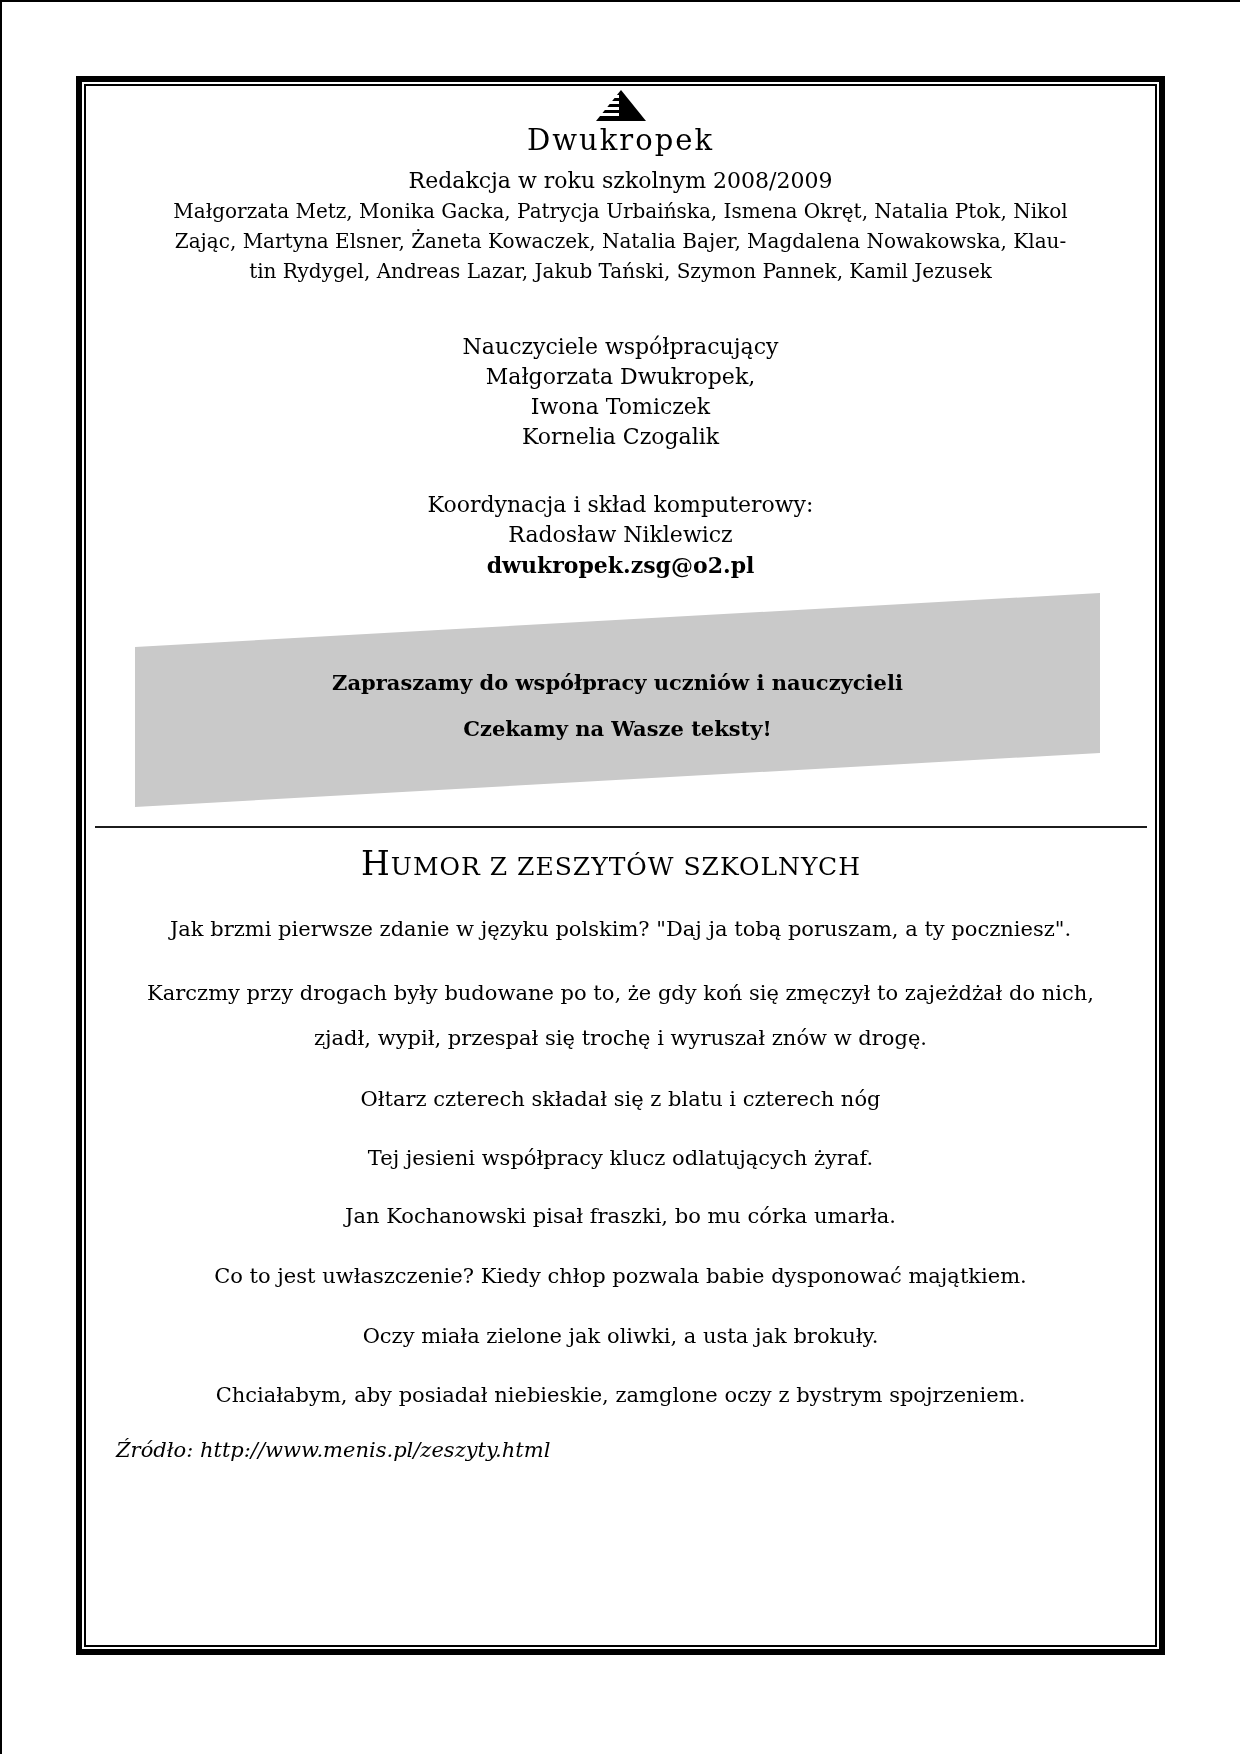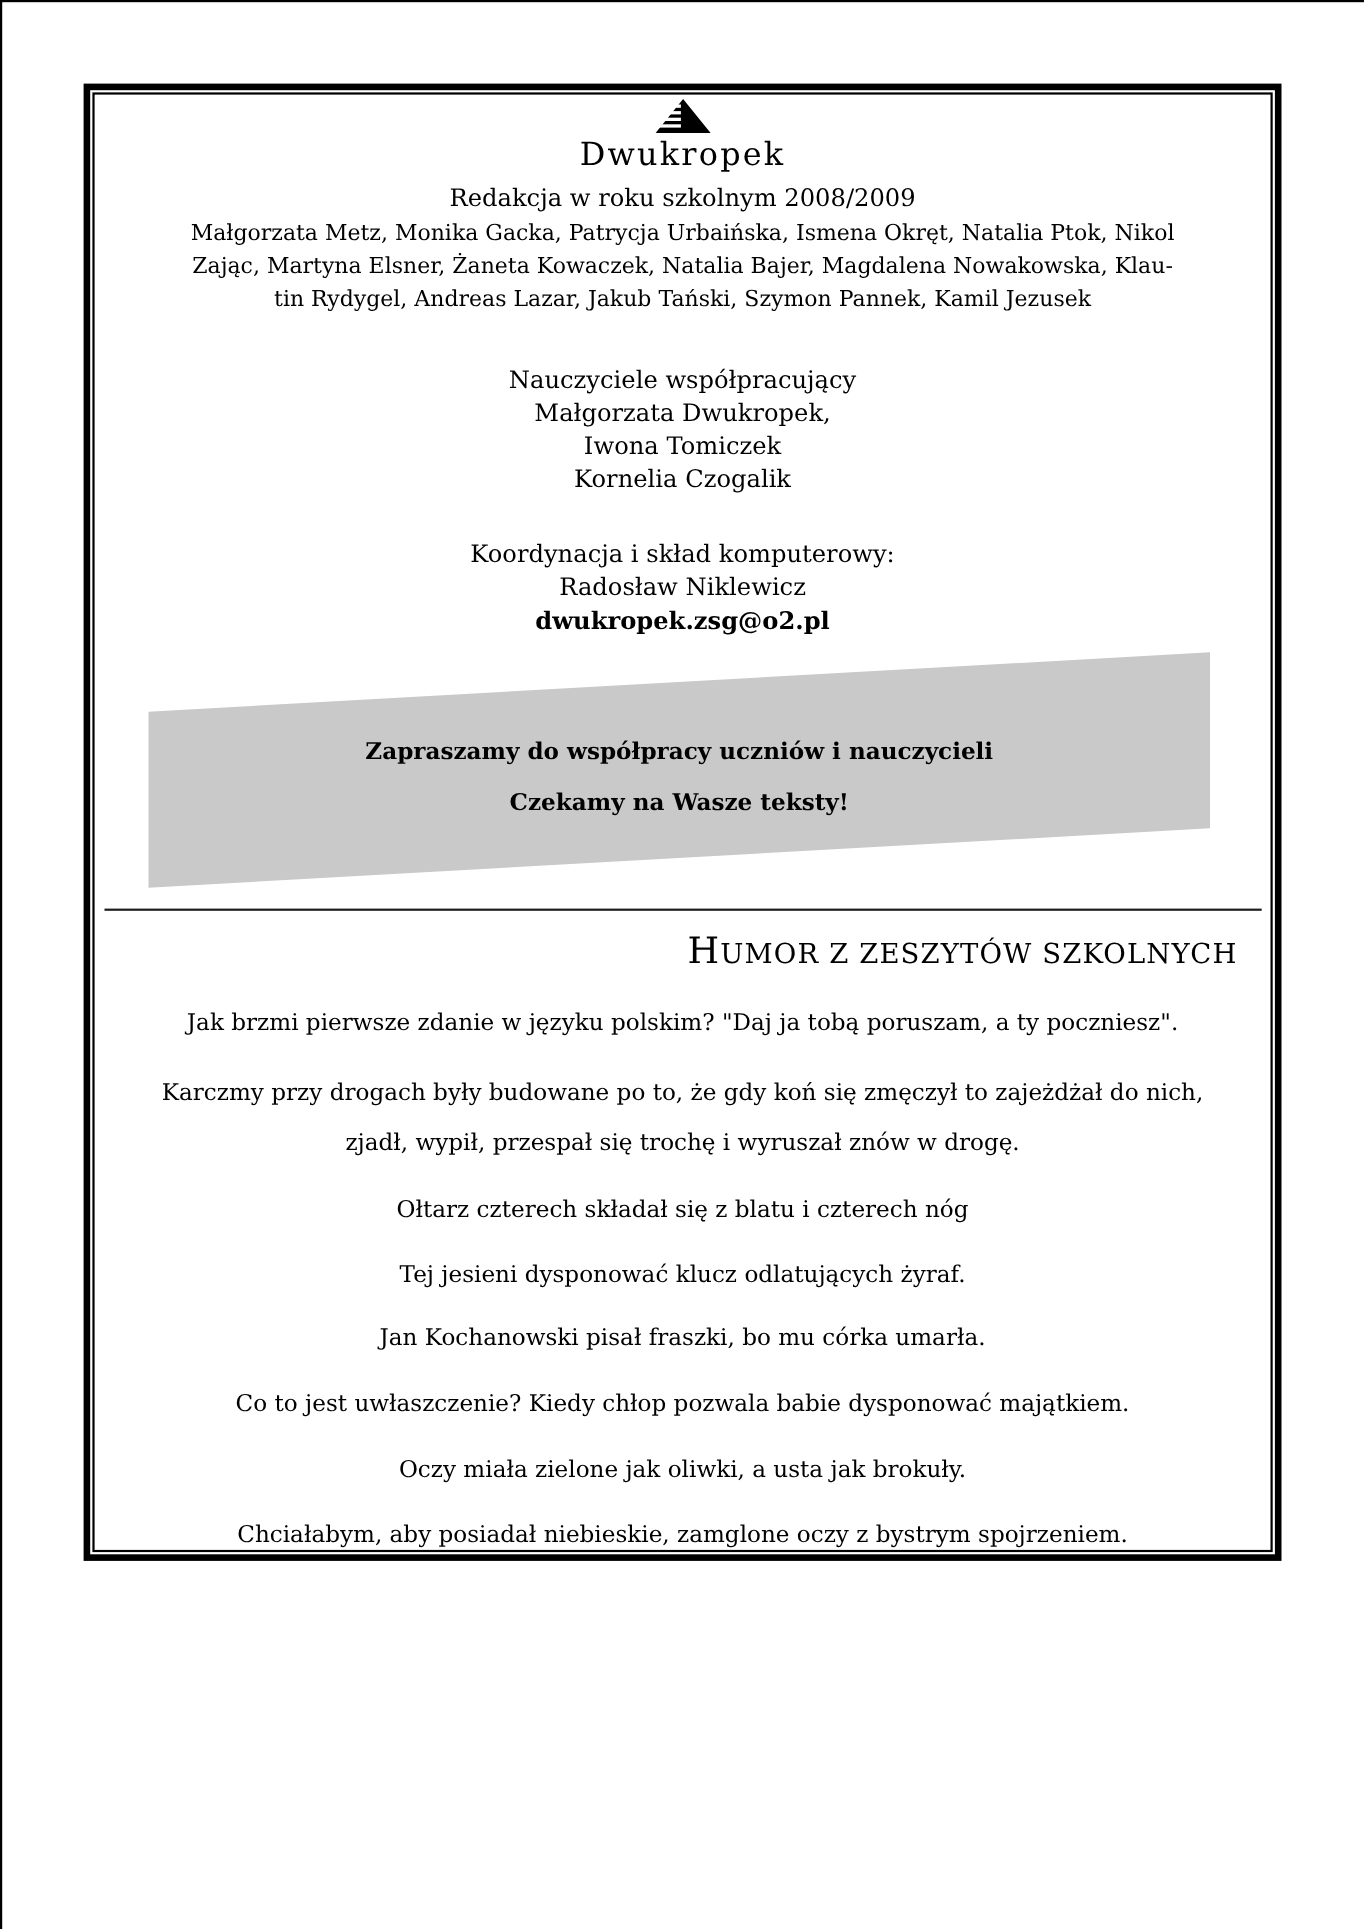--- a/index.html
+++ b/index.html
@@ -8,21 +8,21 @@
     width:1240px; height:1754px; position:relative;
     font-family:"DejaVu Serif","Liberation Serif",serif;
     color:#000;
   }
   .page-edge {
     position:absolute; left:0; top:0; width:1240px; height:1754px;
     border-left:2px solid #000; border-top:2px solid #000;
     pointer-events:none;
   }
   .frame-outer {
-    position:absolute; left:76px; top:76px; width:1089px; height:1343px;
+    position:absolute; left:76px; top:76px; width:1089px; height:1579px;
     border:6px solid #000;
   }
   .frame-inner {
     position:absolute; left:2px; top:2px; right:2px; bottom:2px;
     border:2px solid #000;
   }
   .content {
     position:absolute; left:0; top:0; right:0; bottom:0;
     padding:0 30px; text-align:center; overflow:hidden;
   }
@@ -44,21 +44,21 @@
     width:100%; height:100%; transform:skewY(3.2deg);
     display:flex; flex-direction:column; justify-content:center;
     gap:22px; padding-top:12px;
   }
   .banner-line { font-size:21px; line-height:24px; font-weight:bold; }
   .rule {
     margin-top:46px; margin-left:-21px; width:1052px;
     border:0; border-top:2px solid #1c1c1c; height:0;
   }
   .humor-heading {
-    margin-top:16px; margin-left:-19px; text-align:right;
+    margin-top:16px; margin-left:-19px; text-align:center;
     line-height:40px; letter-spacing:1px;
   }
   .humor-heading .initial { font-size:33px; }
   .humor-heading .rest { font-size:25px; }
   .humor p { font-size:21px; line-height:30px; }
   .hp1 { margin-top:24px; }
   .hp2 { margin-top:27px; line-height:45px !important; }
   .hp3 { margin-top:23px; }
   .hp4 { margin-top:29px; }
   .hp5 { margin-top:28px; }
@@ -123,21 +123,21 @@
 
       <div class="humor-heading">
         <span class="initial">H</span><span class="rest">UMOR Z ZESZYTÓW SZKOLNYCH</span>
       </div>
 
       <div class="humor">
         <p class="hp1">Jak brzmi pierwsze zdanie w języku polskim? "Daj ja tobą poruszam, a ty poczniesz".</p>
         <p class="hp2"><span>Karczmy przy drogach były budowane po to, że gdy koń się zmęczył to zajeżdżał do nich,</span><br>
            <span>zjadł, wypił, przespał się trochę i wyruszał znów w drogę.</span></p>
         <p class="hp3">Ołtarz czterech składał się z blatu i czterech nóg</p>
-        <p class="hp4">Tej jesieni dysponować klucz odlatujących żyraf.</p>
+        <p class="hp4">Tej jesieni współpracy klucz odlatujących żyraf.</p>
         <p class="hp5">Jan Kochanowski pisał fraszki, bo mu córka umarła.</p>
         <p class="hp6">Co to jest uwłaszczenie? Kiedy chłop pozwala babie dysponować majątkiem.</p>
         <p class="hp7">Oczy miała zielone jak oliwki, a usta jak brokuły.</p>
         <p class="hp8">Chciałabym, aby posiadał niebieskie, zamglone oczy z bystrym spojrzeniem.</p>
       </div>
 
       <div class="source-line">Źródło: http://www.menis.pl/zeszyty.html</div>
 
     </div>
   </div>

